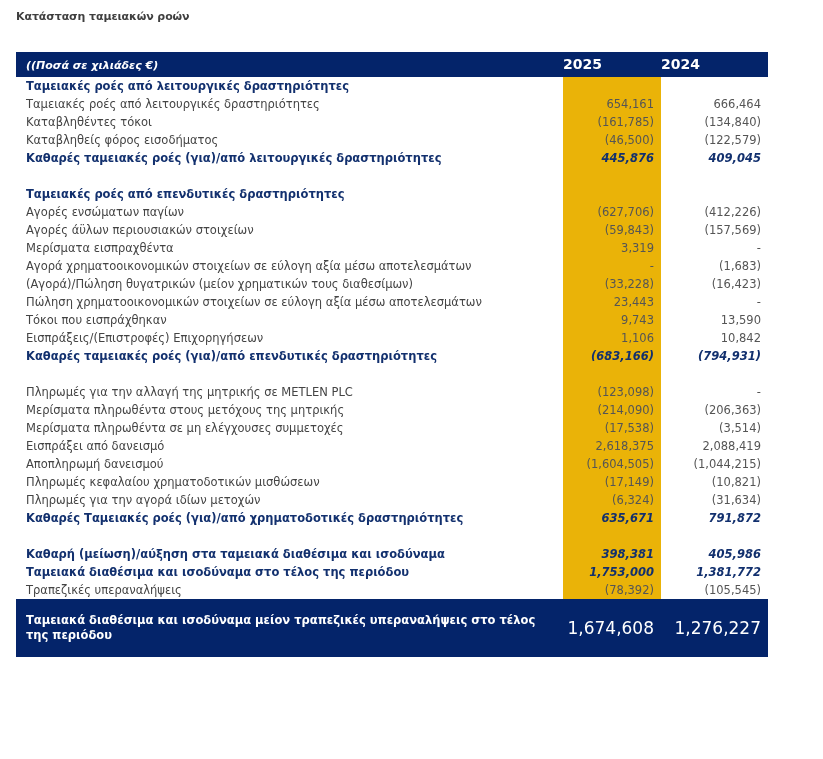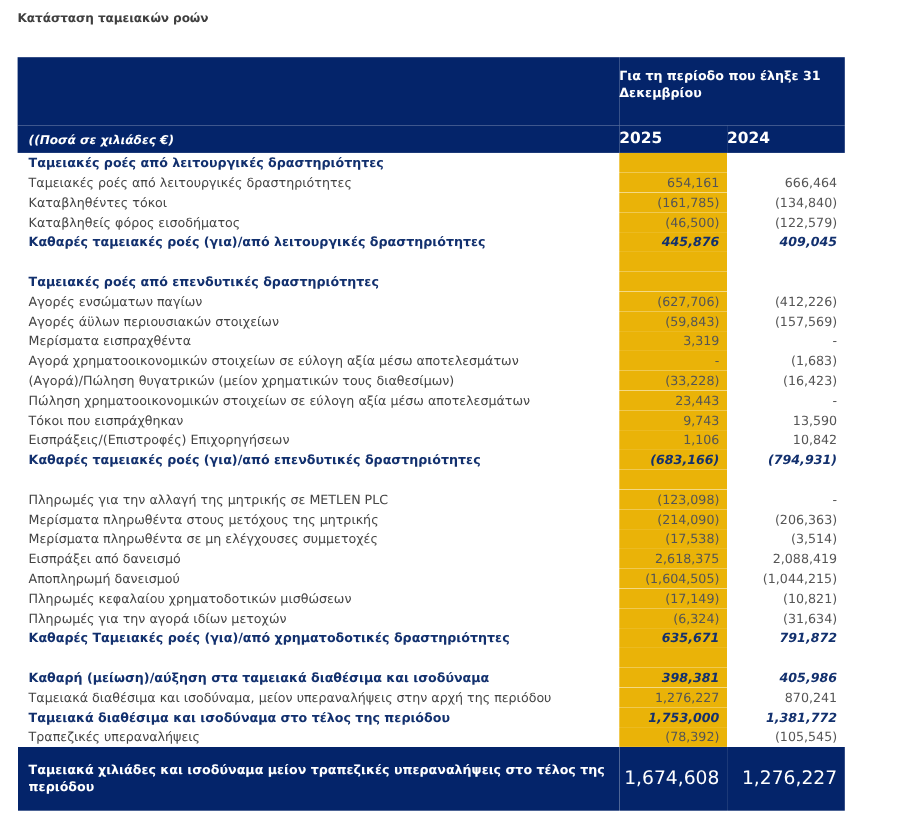--- a/index.html
+++ b/index.html
@@ -140,24 +140,20 @@
 
 <div class="page-title">Κατάσταση ταμειακών ροών</div>
 
 <table class="cf-table">
   <colgroup>
     <col class="c-label">
     <col class="c-y1">
     <col class="c-y2">
   </colgroup>
   <thead>
-    <tr>
-      <th class="hdr-spacer-cell"></th>
-      <th class="hdr-period" colspan="2">Για τη περίοδο που έληξε 31 Δεκεμβρίου</th>
-    </tr>
     <tr>
       <th class="hdr-units">((Ποσά σε χιλιάδες €)</th>
       <th class="hdr-year">2025</th>
       <th class="hdr-year">2024</th>
     </tr>
   </thead>
   <tbody id="cf-body">
       <tr class="section">
         <td class="label">Ταμειακές ροές από λειτουργικές δραστηριότητες</td>
         <td class="num y1"></td>
@@ -286,34 +282,29 @@
       <tr class="spacer">
         <td class="label"></td>
         <td class="num y1"></td>
         <td class="num y2"></td>
       </tr>
       <tr class="total">
         <td class="label">Καθαρή (μείωση)/αύξηση στα ταμειακά διαθέσιμα και ισοδύναμα</td>
         <td class="num y1">398,381</td>
         <td class="num y2">405,986</td>
       </tr>
-      <tr class="item">
-        <td class="label">Ταμειακά διαθέσιμα και ισοδύναμα, μείον υπεραναλήψεις στην αρχή της περιόδου</td>
-        <td class="num y1">1,276,227</td>
-        <td class="num y2">870,241</td>
-      </tr>
       <tr class="total">
         <td class="label">Ταμειακά διαθέσιμα και ισοδύναμα στο τέλος της περιόδου</td>
         <td class="num y1">1,753,000</td>
         <td class="num y2">1,381,772</td>
       </tr>
       <tr class="item">
         <td class="label">Τραπεζικές υπεραναλήψεις</td>
         <td class="num y1">(78,392)</td>
         <td class="num y2">(105,545)</td>
       </tr>
       <tr class="grand">
-        <td class="label">Ταμειακά χιλιάδες και ισοδύναμα μείον τραπεζικές υπεραναλήψεις στο τέλος της περιόδου</td>
+        <td class="label">Ταμειακά διαθέσιμα και ισοδύναμα μείον τραπεζικές υπεραναλήψεις στο τέλος της περιόδου</td>
         <td class="num y1">1,674,608</td>
         <td class="num y2">1,276,227</td>
       </tr>
     </tbody>
 </table>
 
 </body></html>

